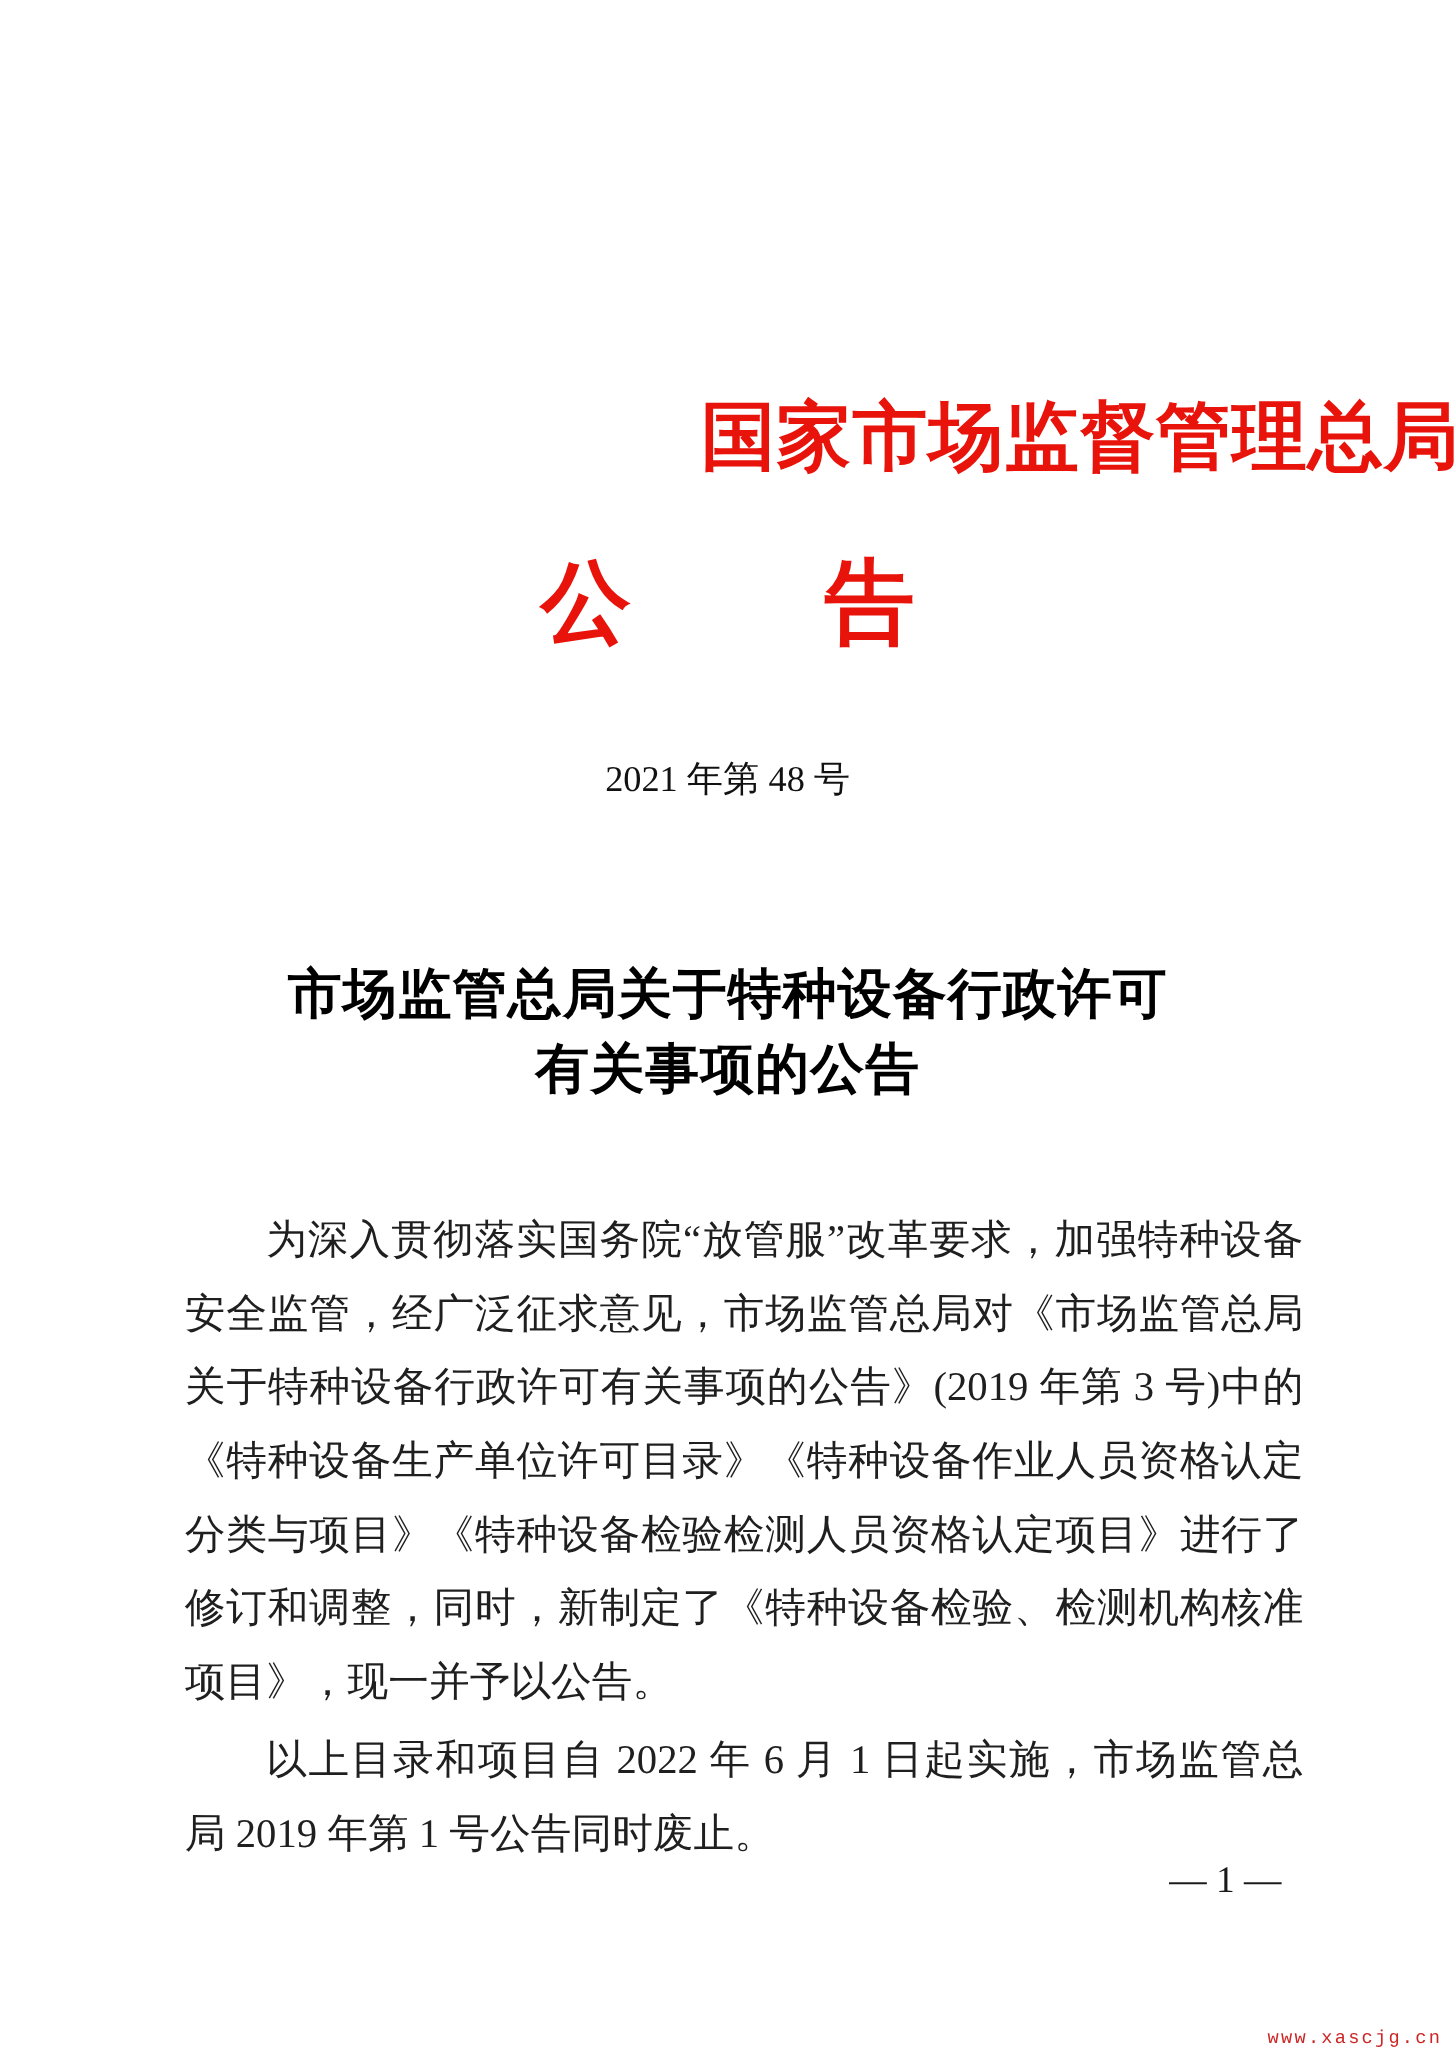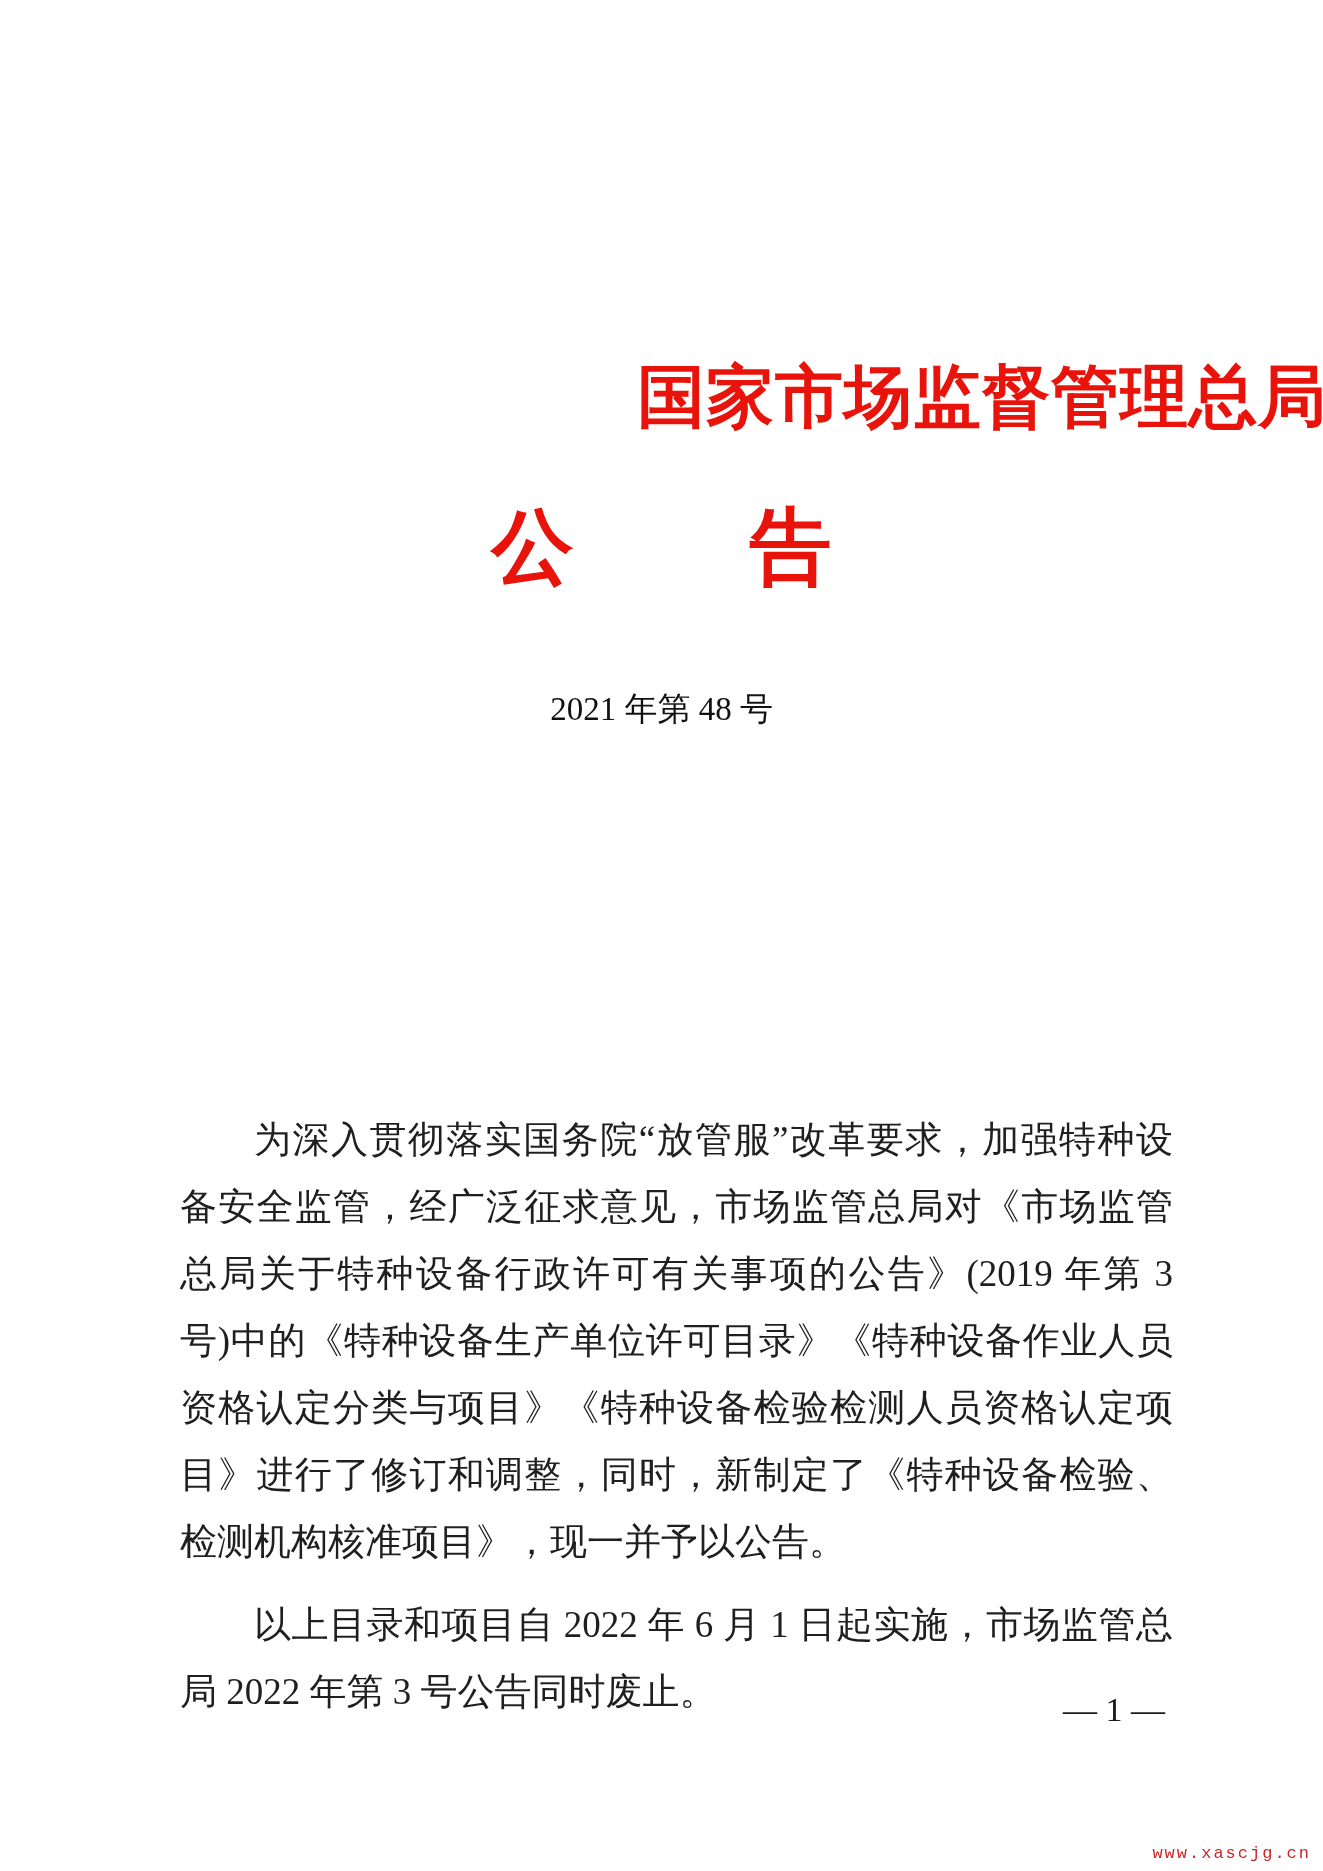--- a/index.html
+++ b/index.html
@@ -69,21 +69,21 @@
     position: absolute;
     top: 1090px;
     left: 164px;
     right: 134px;
     font-size: 37px;
     line-height: 67px;
     text-align: justify;
     color: #1f1f1f;
   }
   .body-text p {
-    margin: 16px;
+    margin: 4px;
     text-indent: 74px;
   }
   .page-number {
     position: absolute;
     top: 1688px;
     right: 158px;
     font-size: 34px;
     line-height: 44px;
     color: #1a1a1a;
     white-space: nowrap;
@@ -105,23 +105,27 @@
 
   <div class="agency-title">国家市场监督管理总局</div>
 
   <div class="announcement-title">
     <span>公</span>
     <span>告</span>
   </div>
 
   <div class="doc-number">2021 年第 48 号</div>
 
+  <div class="subject-title">
+    <div>市场监管总局关于特种设备行政许可</div>
+    <div>有关事项的公告</div>
+  </div>
 
   <div class="body-text">
     <p>为深入贯彻落实国务院“放管服”改革要求，加强特种设备安全监管，经广泛征求意见，市场监管总局对《市场监管总局关于特种设备行政许可有关事项的公告》(2019 年第 3 号)中的《特种设备生产单位许可目录》《特种设备作业人员资格认定分类与项目》《特种设备检验检测人员资格认定项目》进行了修订和调整，同时，新制定了《特种设备检验、检测机构核准项目》，现一并予以公告。</p>
-    <p>以上目录和项目自 2022 年 6 月 1 日起实施，市场监管总局 2022 年第 3 号公告同时废止。</p>
+    <p>以上目录和项目自 2022 年 6 月 1 日起实施，市场监管总局 2019 年第 1 号公告同时废止。</p>
   </div>
 
   <div class="page-number">— 1 —</div>
 
   <div class="watermark">www.xascjg.cn</div>
 
 </div>
 
 </body></html>

